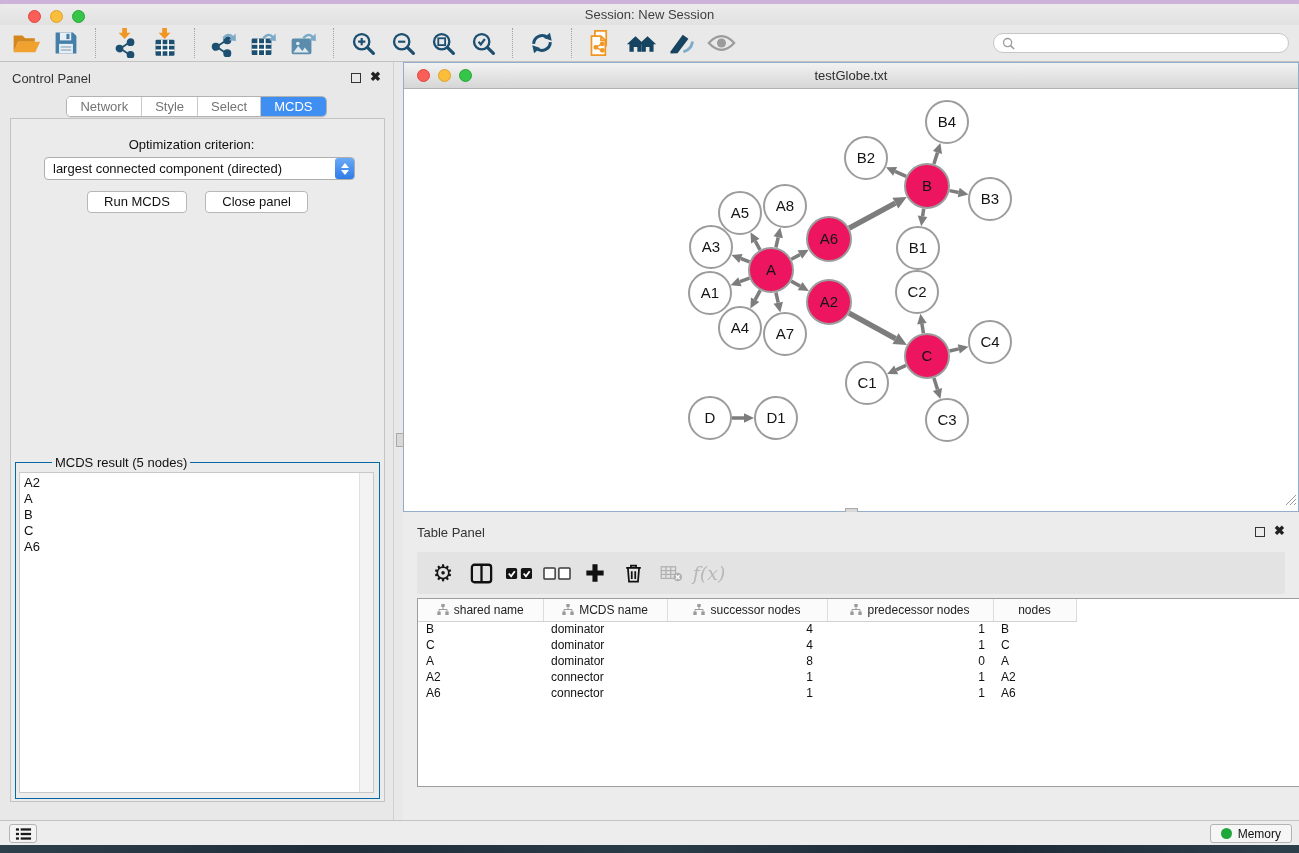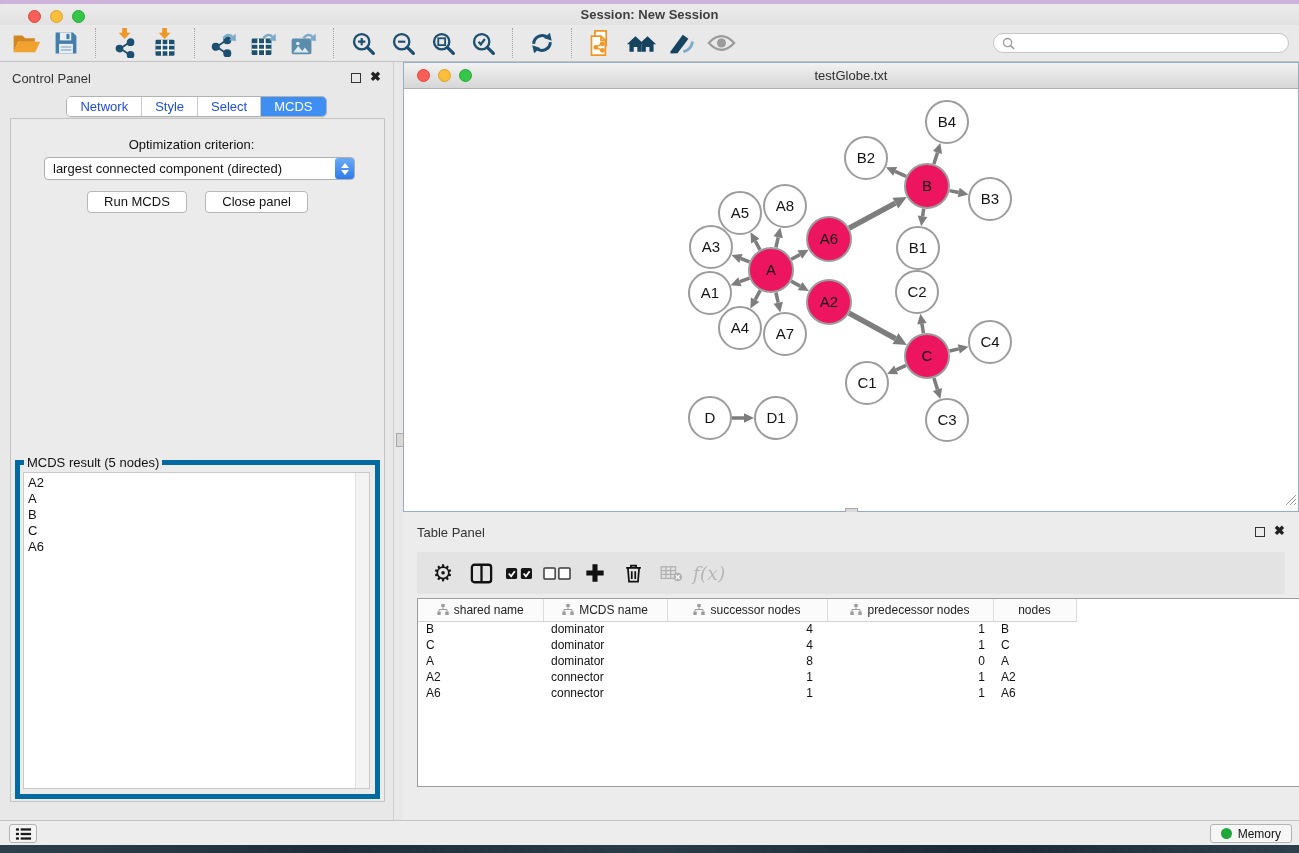--- a/index.html
+++ b/index.html
@@ -8,21 +8,21 @@
   #root { position:relative; width:1299px; height:853px; background:#e8e8e8; overflow:hidden; }
 
   
   .wall-top { position:absolute; left:0; top:0; width:1299px; height:4px; background:#cdb2da; }
   .wall-bottom { position:absolute; left:0; top:845px; width:1299px; height:8px;
     background:linear-gradient(90deg,#2e3f4c,#1f2d3a 25%,#2a3b48 50%,#1c2936 75%,#2e3f4c); }
 
   
   .titlebar { position:absolute; left:0; top:4px; width:1299px; height:35px;
     background:linear-gradient(#ececec,#dadada); border-bottom:1px solid #c7c7c7;
-    border-radius:6px 6px 0 0;font-weight:bold; }
+    border-radius:6px 6px 0 0; }
   .titlebar .title { position:absolute; left:0; right:0; top:3px; text-align:center;
     font-size:13px; color:#3e3e3e; }
   .tl { position:absolute; top:6px; width:13px; height:13px; border-radius:50%; }
   .tl.red { left:28px; background:#f95f57; border:1px solid #e0443e; }
   .tl.yellow { left:50px; background:#fbbe3c; border:1px solid #dea123; }
   .tl.green { left:72px; background:#35c649; border:1px solid #27a436; }
 
   
   .toolbar { position:absolute; left:0; top:25px; width:1299px; height:37px; background:#e9e9e9;
     border-bottom:1px solid #c2c2c2; display:flex; align-items:center; padding:0 10px 0 6px; }
@@ -30,21 +30,21 @@
     background:transparent; border:none; cursor:default; }
   .tb-sep { height:30px; border-left:1px dotted #a3a3a3; margin:0 9px; }
   .searchbox { margin-left:auto; width:296px; height:20px; background:#fff; border:1px solid #c6c6c6;
     border-radius:10px; display:flex; align-items:center; padding:0 8px; }
   .searchbox input { border:none; outline:none; flex:1; font-size:12px; background:transparent;
     font-family:"Liberation Sans",sans-serif; }
 
   
   .seg { display:inline-flex; border:1px solid #b2b2b2; border-radius:5px; overflow:hidden;
     background:#fff; height:21px; box-shadow:0 1px 1px rgba(0,0,0,.06); }
-  .seg-btn { padding:0 13px; font-size:13px; line-height:20px; color:#1d4ed8; background:#fff;
+  .seg-btn { padding:0 13px; font-size:13px; line-height:20px; color:#737373; background:#fff;
     border-right:1px solid #c9c9c9; white-space:nowrap; cursor:default; }
   .seg-btn:last-child { border-right:none; }
   .seg-btn.active { background:#3f8ef2; color:#fff; }
 
   
   .control-panel { position:absolute; left:0; top:62px; width:394px; height:758px;
     background:#e8e8e8; border-right:1px solid #d0d0d0; }
   .panel-head { position:relative; height:30px; }
   .panel-title { position:absolute; left:12px; top:9px; font-size:13px; color:#333; }
   .win-float { position:absolute; width:10px; height:10px; border:1.5px solid #333; top:11px; }
@@ -61,21 +61,21 @@
     background:linear-gradient(#6aaaf5,#2f7ce8); display:flex; flex-direction:column;
     align-items:center; justify-content:center; gap:2px; }
   .dd-stepper .up { width:0; height:0; border-left:4px solid transparent; border-right:4px solid transparent;
     border-bottom:5px solid #fff; }
   .dd-stepper .down { width:0; height:0; border-left:4px solid transparent; border-right:4px solid transparent;
     border-top:5px solid #fff; }
   .cp-buttons { position:absolute; left:0; right:0; top:72px; text-align:center; }
   .push-btn { display:inline-block; height:22px; line-height:20px; padding:0 16px; background:#fff;
     border:1px solid #b7b7b7; border-radius:4px; font-size:13px; color:#111; margin:0 7px; cursor:default; }
   .mcds-fieldset { position:absolute; left:4px; right:4px; top:336px; bottom:2px;
-    border:5px solid #0369a1; }
+    border:1px solid #0369a1;padding-left:32px; }
   .mcds-fieldset legend { font-size:13px; color:#111; margin-left:4px; padding:0 3px; }
   .listbox { position:absolute; left:3px; right:5px; top:2px; bottom:5px; background:#fff;
     border:1px solid #c9c9c9; }
   .scrolltrack { position:absolute; right:0; top:0; bottom:0; width:14px; background:#f3f3f3;
     border-left:1px solid #e0e0e0; }
   .mcds-item { font-size:13px; line-height:16px; padding-left:4px; color:#111; }
 
   
   .net-frame { position:absolute; left:403px; top:62px; width:896px; height:450px;
     border:1px solid #93aecb; background:#fff; }

